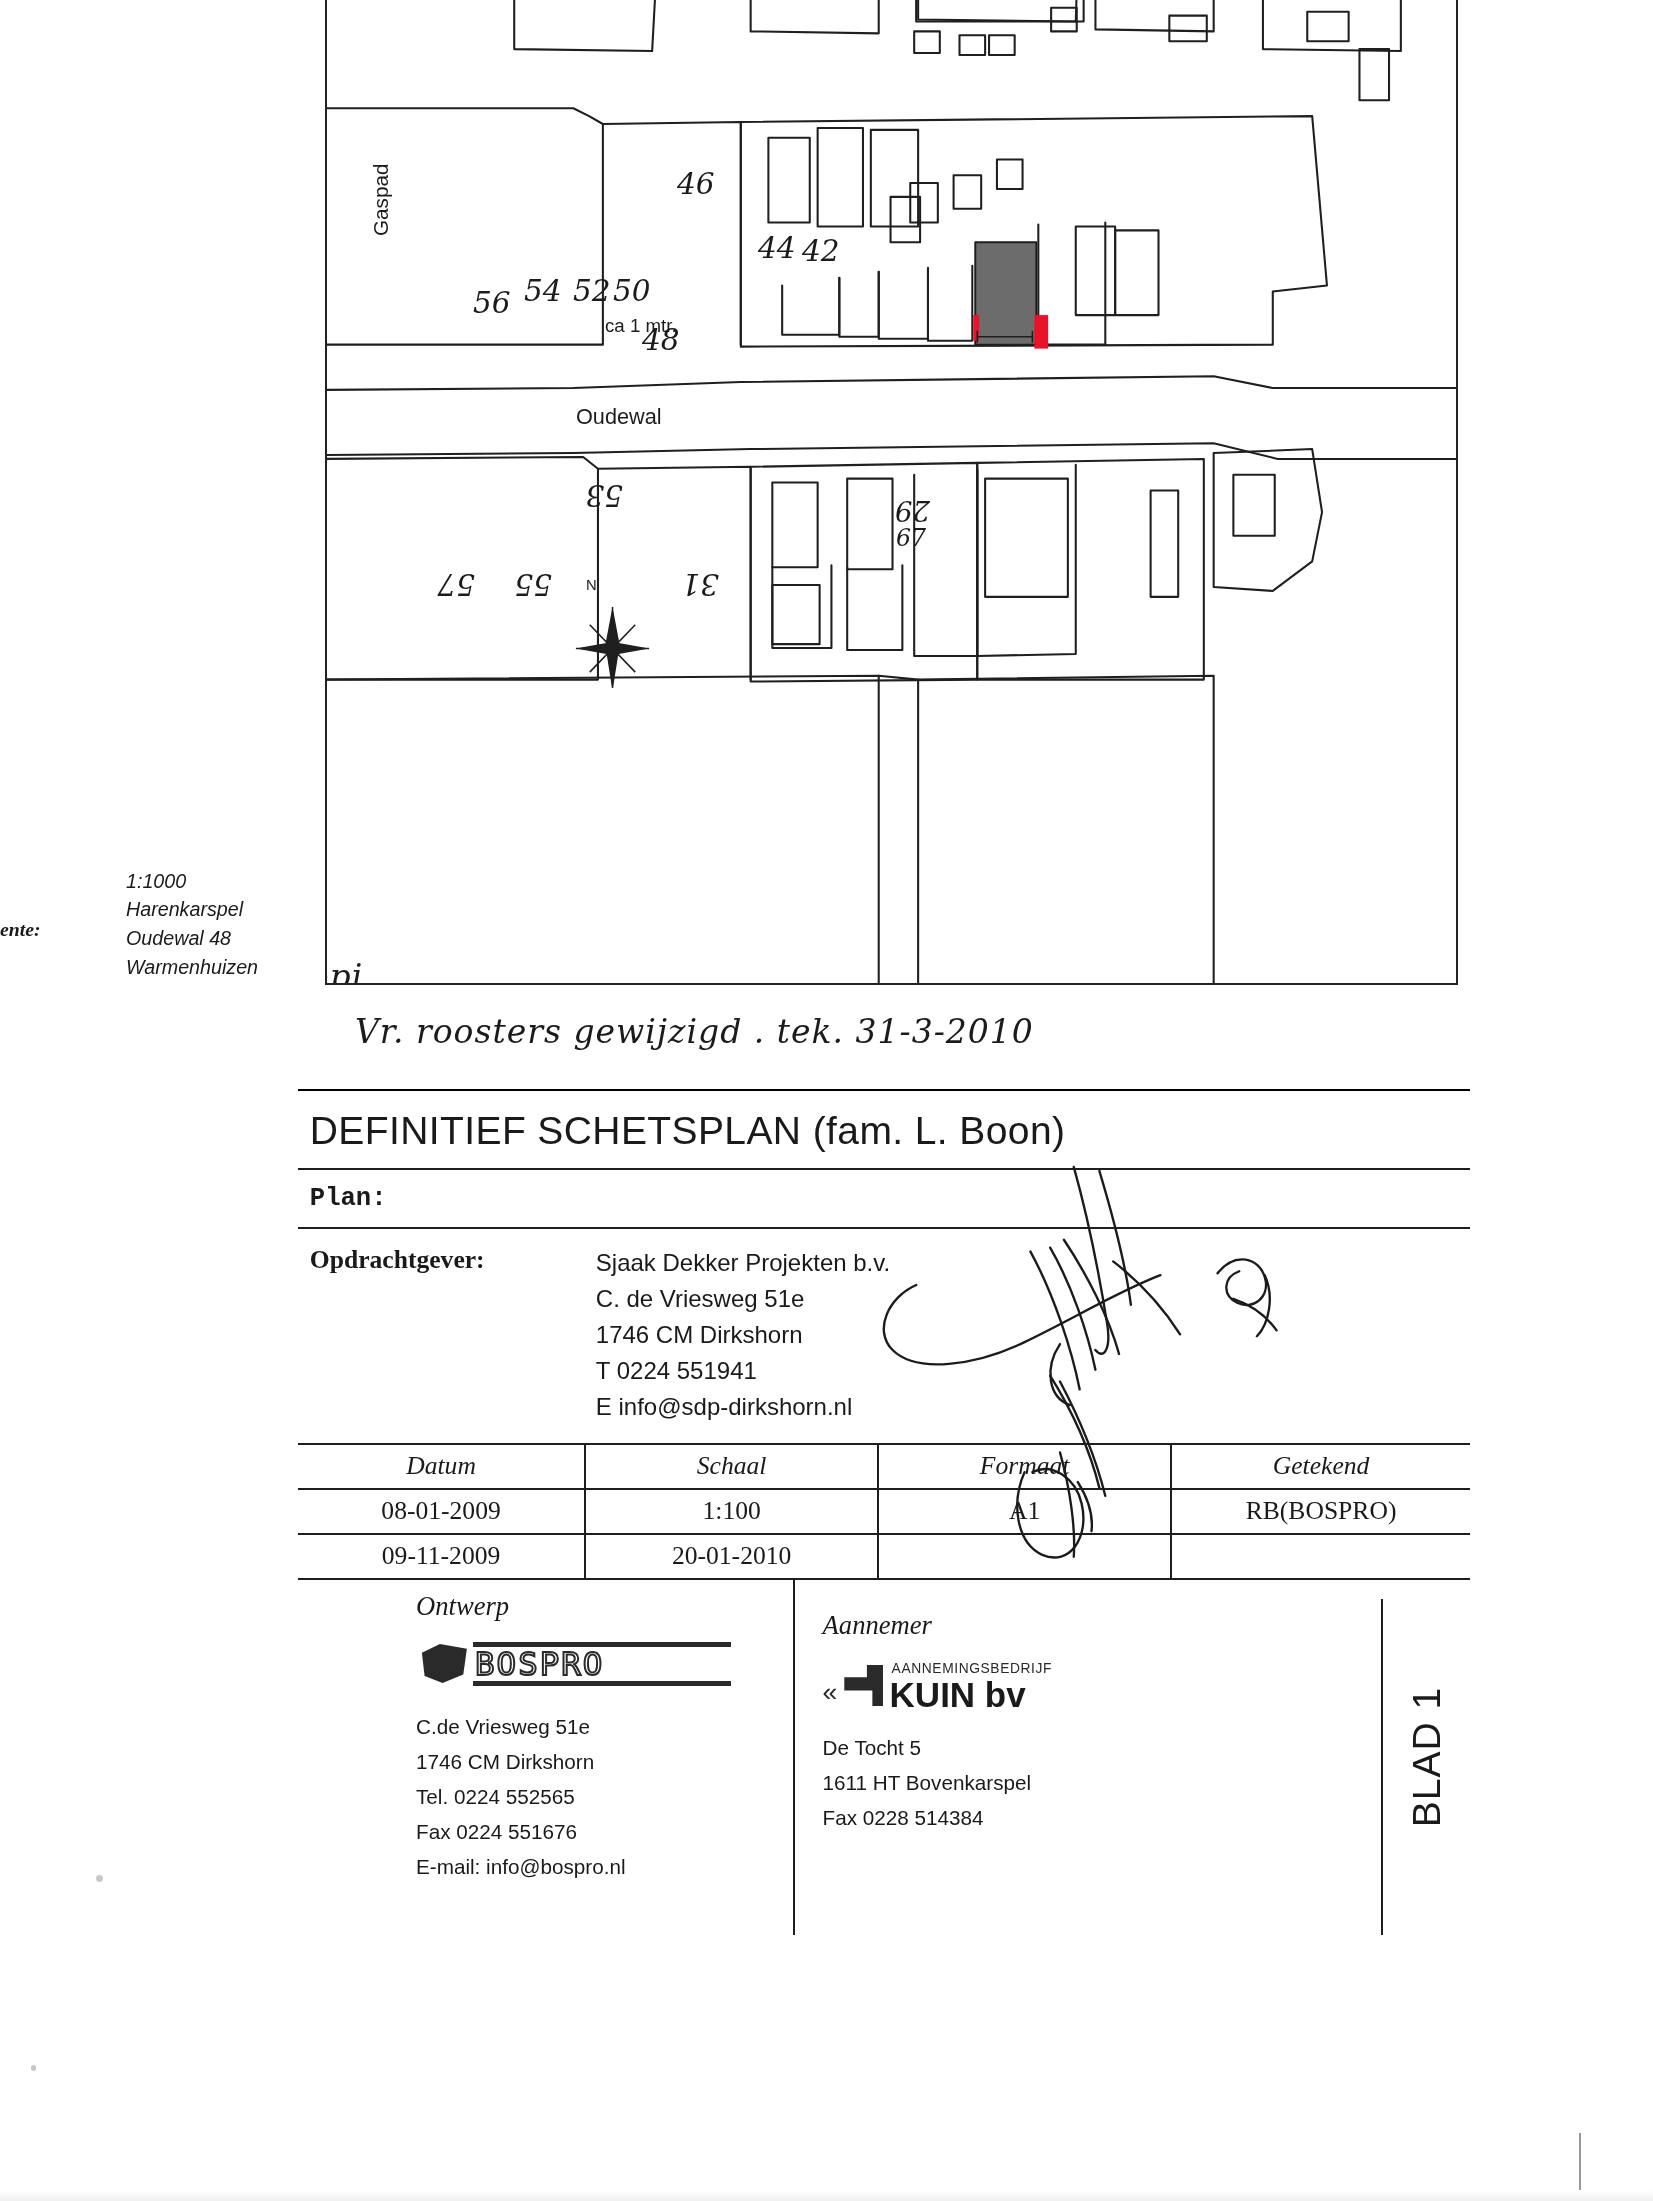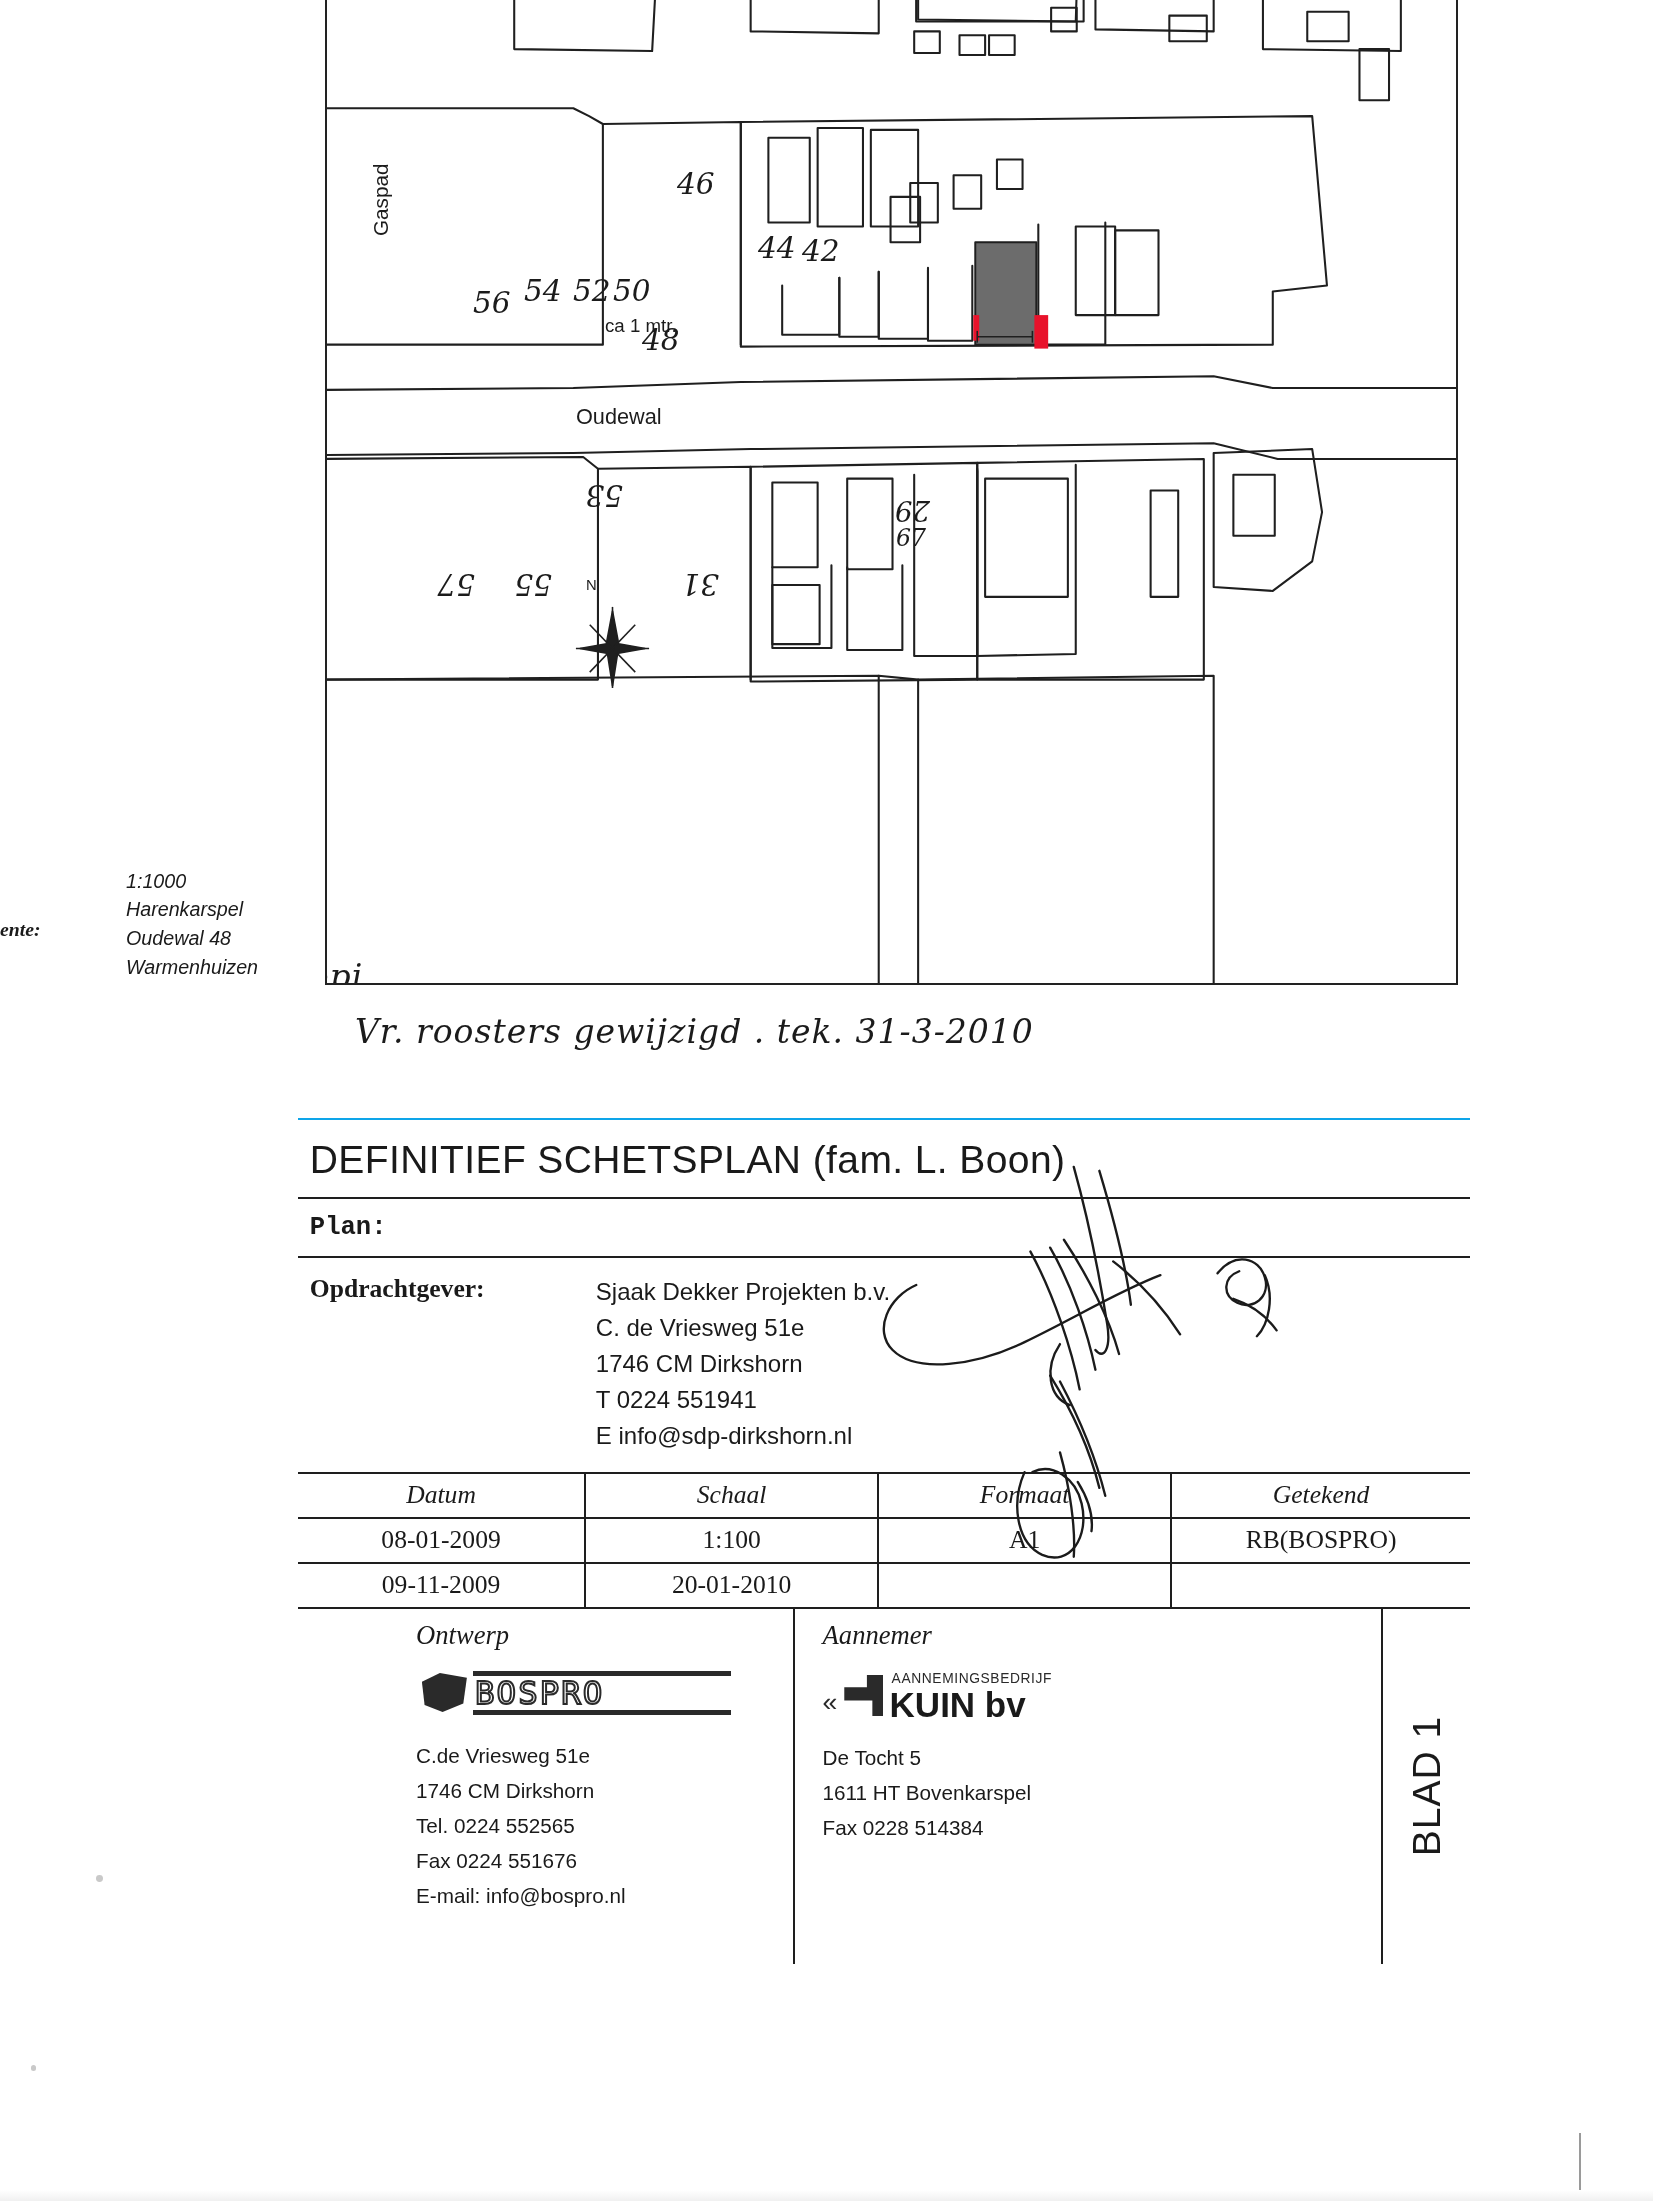--- a/index.html
+++ b/index.html
@@ -70,23 +70,23 @@
     font-size: 19.7px;
     font-style: italic;
     font-family: "Liberation Sans", sans-serif;
     line-height: 28.6px;
   }
 
   
   #title-block {
     position: absolute;
     left: 298px;
-    top: 1118px;
+    top: 1089px;
     width: 1172px;
-    border-top: 2px solid #0ea5e9;
+    border-top: 2px solid #000000;
     box-sizing: border-box;
   }
   .tb-row { border-bottom: 2px solid #1e1e1e; box-sizing: border-box; position: relative; }
 
   #doc-title {
     font-size: 39px;
     letter-spacing: 0.4px;
     padding: 17.7px 0 15.8px 11.8px;
     font-family: "Liberation Sans", sans-serif;
   }
@@ -137,20 +137,21 @@
     border-right: 2px solid #1e1e1e;
     box-sizing: border-box;
     padding: 11.8px 0 9.9px 0;
     text-align: left;
   }
   #aannemer-col {
     flex: 1;
     border-right: 2px solid #1e1e1e;
     box-sizing: border-box;
     padding: 11.8px 0 9.9px 27.6px;
+    margin-top: 19px;
   }
   #blad-col {
     width: 87px;
     flex: none;
     position: relative;
   }
   .col-head {
     font-family: "Liberation Serif", serif;
     font-style: italic;
     font-size: 26.6px;

